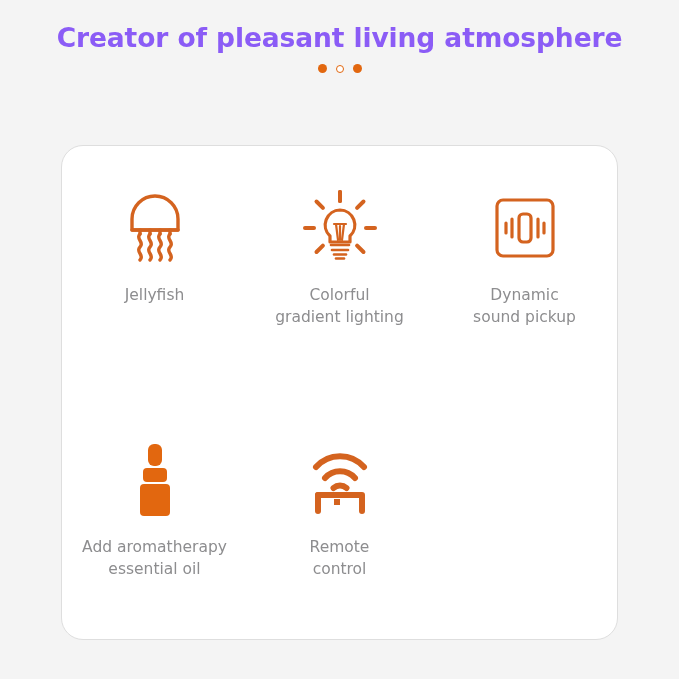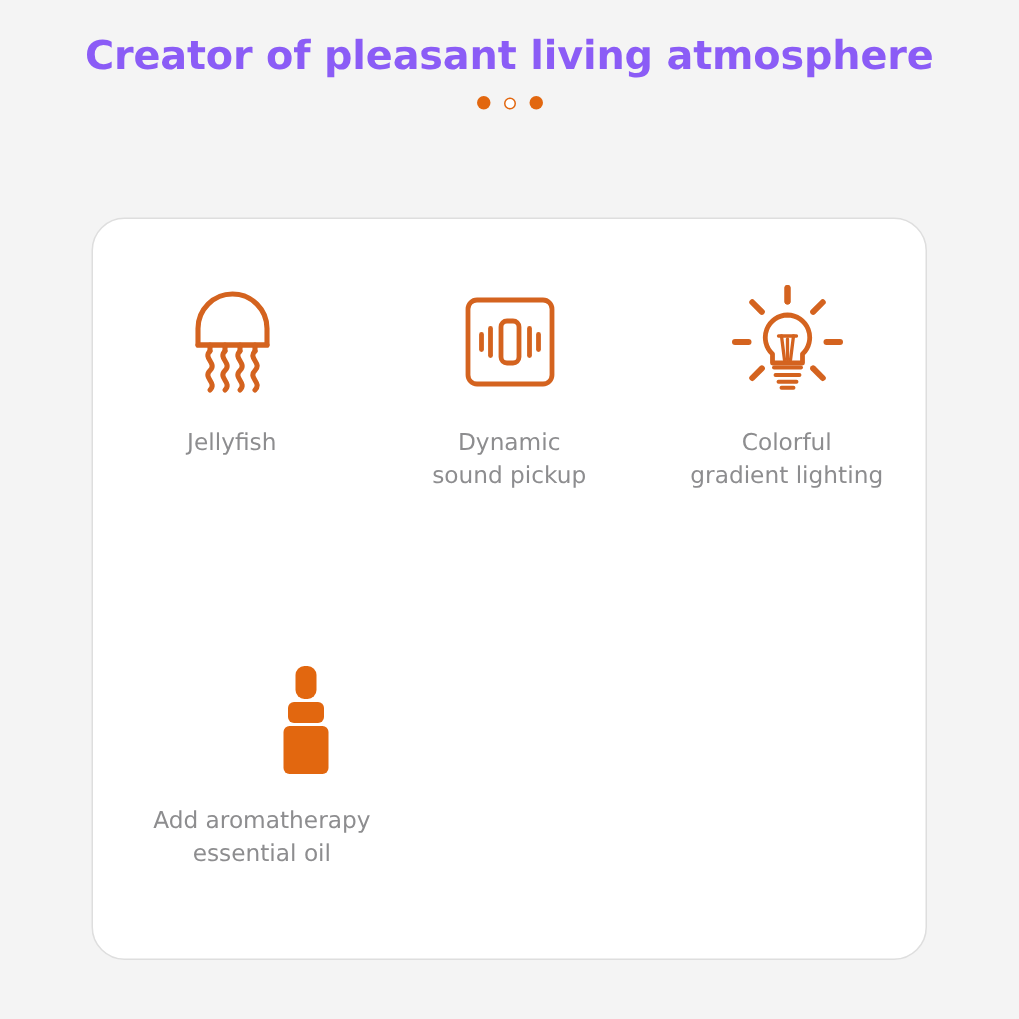--- a/index.html
+++ b/index.html
@@ -84,21 +84,21 @@
   }
 
   .cell {
     display: flex;
     flex-direction: column;
     align-items: center;
     justify-content: flex-start;
     padding-top: 39px;
     box-sizing: border-box;
   }
-  .cell.row2 { padding-top: 44px; align-items: flex-end; }
+  .cell.row2 { padding-top: 44px; }
 
   .icon-wrap {
     width: 86px;
     height: 86px;
     display: flex;
     align-items: center;
     justify-content: center;
   }
 
   .caption {
@@ -138,37 +138,20 @@
             <path d="M40 41 v4"></path>
             <path d="M50 41 v4"></path>
             <path d="M20 45 c-5 5 5 8 0 13 c-5 5 5 8 0 13"></path>
             <path d="M30 45 c-5 5 5 8 0 13 c-5 5 5 8 0 13"></path>
             <path d="M40 45 c-5 5 5 8 0 13 c-5 5 5 8 0 13"></path>
             <path d="M50 45 c-5 5 5 8 0 13 c-5 5 5 8 0 13"></path>
           </svg>
         </span>
         <div class="caption">
           <span>Jellyfish</span>
-        </div>
-      </div>
-
-      <div class="cell">
-        <span class="icon-wrap">
-          <svg width="68" height="68" viewBox="0 0 68 68" fill="none" stroke="#d4631f" stroke-width="3.2" stroke-linecap="round" stroke-linejoin="round">
-            <rect x="6" y="6" width="56" height="56" rx="6"></rect>
-            <rect x="28" y="20" width="12" height="28" rx="4"></rect>
-            <path d="M21 25 v18"></path>
-            <path d="M15 29 v10"></path>
-            <path d="M47 25 v18"></path>
-            <path d="M53 29 v10"></path>
-          </svg>
-        </span>
-        <div class="caption">
-          <span>Dynamic</span>
-          <span class="l2">sound pickup</span>
         </div>
       </div>
 
       <div class="cell">
         <span class="icon-wrap">
           <svg width="80" height="80" viewBox="0 0 80 80" fill="none" stroke="#d4631f" stroke-width="3.2" stroke-linecap="round" stroke-linejoin="round">
             <path d="M40 22 a15 15 0 0 1 10 26 v6 h-20 v-6 a15 15 0 0 1 10 -26 Z"></path>
             <path d="M31 57 h18" stroke-width="2.6"></path>
             <path d="M32 62 h16" stroke-width="2.6"></path>
             <path d="M34 66.5 h12" stroke-width="2.6"></path>
@@ -186,32 +169,65 @@
             <path d="M16.5 64 l6.4 -6.4" stroke-width="4"></path>
             <path d="M63.5 64 l-6.4 -6.4" stroke-width="4"></path>
           </svg>
         </span>
         <div class="caption">
           <span>Colorful</span>
           <span class="l2">gradient lighting</span>
         </div>
       </div>
 
+      <div class="cell">
+        <span class="icon-wrap">
+          <svg width="68" height="68" viewBox="0 0 68 68" fill="none" stroke="#d4631f" stroke-width="3.2" stroke-linecap="round" stroke-linejoin="round">
+            <rect x="6" y="6" width="56" height="56" rx="6"></rect>
+            <rect x="28" y="20" width="12" height="28" rx="4"></rect>
+            <path d="M21 25 v18"></path>
+            <path d="M15 29 v10"></path>
+            <path d="M47 25 v18"></path>
+            <path d="M53 29 v10"></path>
+          </svg>
+        </span>
+        <div class="caption">
+          <span>Dynamic</span>
+          <span class="l2">sound pickup</span>
+        </div>
+      </div>
+
       <div class="cell row2">
         <span class="icon-wrap">
           <svg width="46" height="76" viewBox="0 0 46 76" fill="#e2670f">
             <rect x="16" y="2" width="14" height="22" rx="6"></rect>
             <rect x="11" y="26" width="24" height="14" rx="4"></rect>
             <rect x="8" y="42" width="30" height="32" rx="4"></rect>
           </svg>
         </span>
         <div class="caption">
           <span>Add aromatherapy</span>
           <span class="l2">essential oil</span>
         </div>
       </div>
 
+      <div class="cell row2">
+        <span class="icon-wrap">
+          <svg width="68" height="70" viewBox="0 0 68 70" fill="none" stroke="#d4631f" stroke-linecap="round" stroke-linejoin="round">
+            <path d="M10 22 a32 32 0 0 1 48 0" stroke-width="6"></path>
+            <path d="M19 33 a20 20 0 0 1 30 0" stroke-width="6"></path>
+            <path d="M27.5 43 a10 10 0 0 1 13 0" stroke-width="6"></path>
+            <path d="M12 50 H56 V66" stroke-width="6"></path>
+            <path d="M12 50 V66" stroke-width="6"></path>
+            <rect x="28" y="54" width="6" height="6" fill="#d4631f" stroke="none"></rect>
+          </svg>
+        </span>
+        <div class="caption">
+          <span>Remote</span>
+          <span class="l2">control</span>
+        </div>
+      </div>
 
 
     </div>
   </div>
 
 </div>
 
 </body></html>

